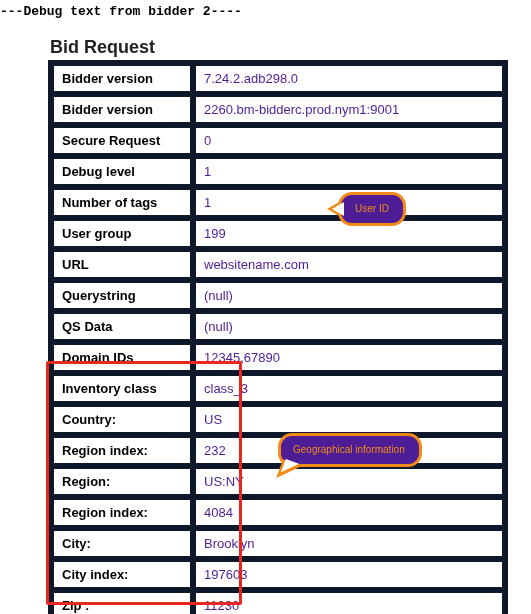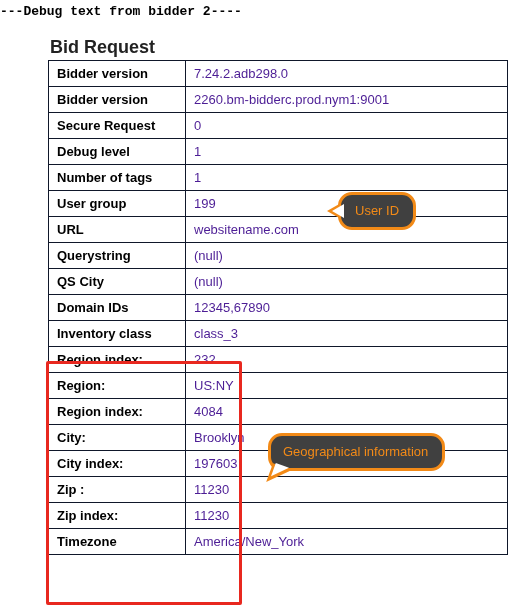--- a/index.html
+++ b/index.html
@@ -32,21 +32,21 @@
     font-size: 18px;
     font-weight: bold;
     margin: 0 0 2px 2px;
   }
   table.bid {
     border-collapse: collapse;
     width: 100%;
     font-size: 13px;
   }
   table.bid td {
-    border: 1px solid #0f172a;
+    border: 6px solid #0f172a;
     padding: 5px 8px;
     vertical-align: middle;
   }
   table.bid td.label {
     font-weight: bold;
     width: 120px;
     color: #000;
   }
   table.bid td.value {
     color: #4c1d95;
@@ -62,23 +62,23 @@
     left: 46px;
     top: 361px;
     width: 190px;
     height: 238px;
   }
   
   .callout {
     position: absolute;
     border: 3px solid #f28a17;
     border-radius: 14px;
-    background: #404040;
+    background: #4c1d95;
     color: #f28a17;
-    font-size: 13px;
+    font-size: 10px;
     padding: 8px 14px;
     text-align: center;
     line-height: 1.2;
     box-shadow: none;
     white-space: nowrap;
   }
   .callout.userid {
     left: 338px;
     top: 192px;
   }
@@ -97,21 +97,21 @@
     border-right: 14px solid #f28a17;
   }
   .callout.userid .tail-inner {
     left: -9px;
     border-right: 12px solid #fff;
     margin-top: -7px;
     border-top-width: 7px;
     border-bottom-width: 7px;
   }
   .callout.geo-call {
-    left: 268px;
+    left: 278px;
     top: 433px;
     padding-left: 12px;
   }
   .callout.geo-call .tail-outer,
   .callout.geo-call .tail-inner {
     position: absolute;
     width: 0;
     height: 0;
   }
   .callout.geo-call .tail-outer {
@@ -169,30 +169,34 @@
         </tr>
         <tr>
           <td class="label">URL</td>
           <td class="value">websitename.com</td>
         </tr>
         <tr>
           <td class="label">Querystring</td>
           <td class="value">(null)</td>
         </tr>
         <tr>
-          <td class="label">QS City</td>
+          <td class="label">QS Data</td>
           <td class="value">(null)</td>
         </tr>
         <tr>
           <td class="label">Domain IDs</td>
           <td class="value">12345,67890</td>
         </tr>
         <tr>
           <td class="label">Inventory class</td>
           <td class="value">class_3</td>
+        </tr>
+        <tr>
+          <td class="label">Country:</td>
+          <td class="value">US</td>
         </tr>
         <tr>
           <td class="label">Region index:</td>
           <td class="value">232</td>
         </tr>
         <tr>
           <td class="label">Region:</td>
           <td class="value">US:NY</td>
         </tr>
         <tr>

